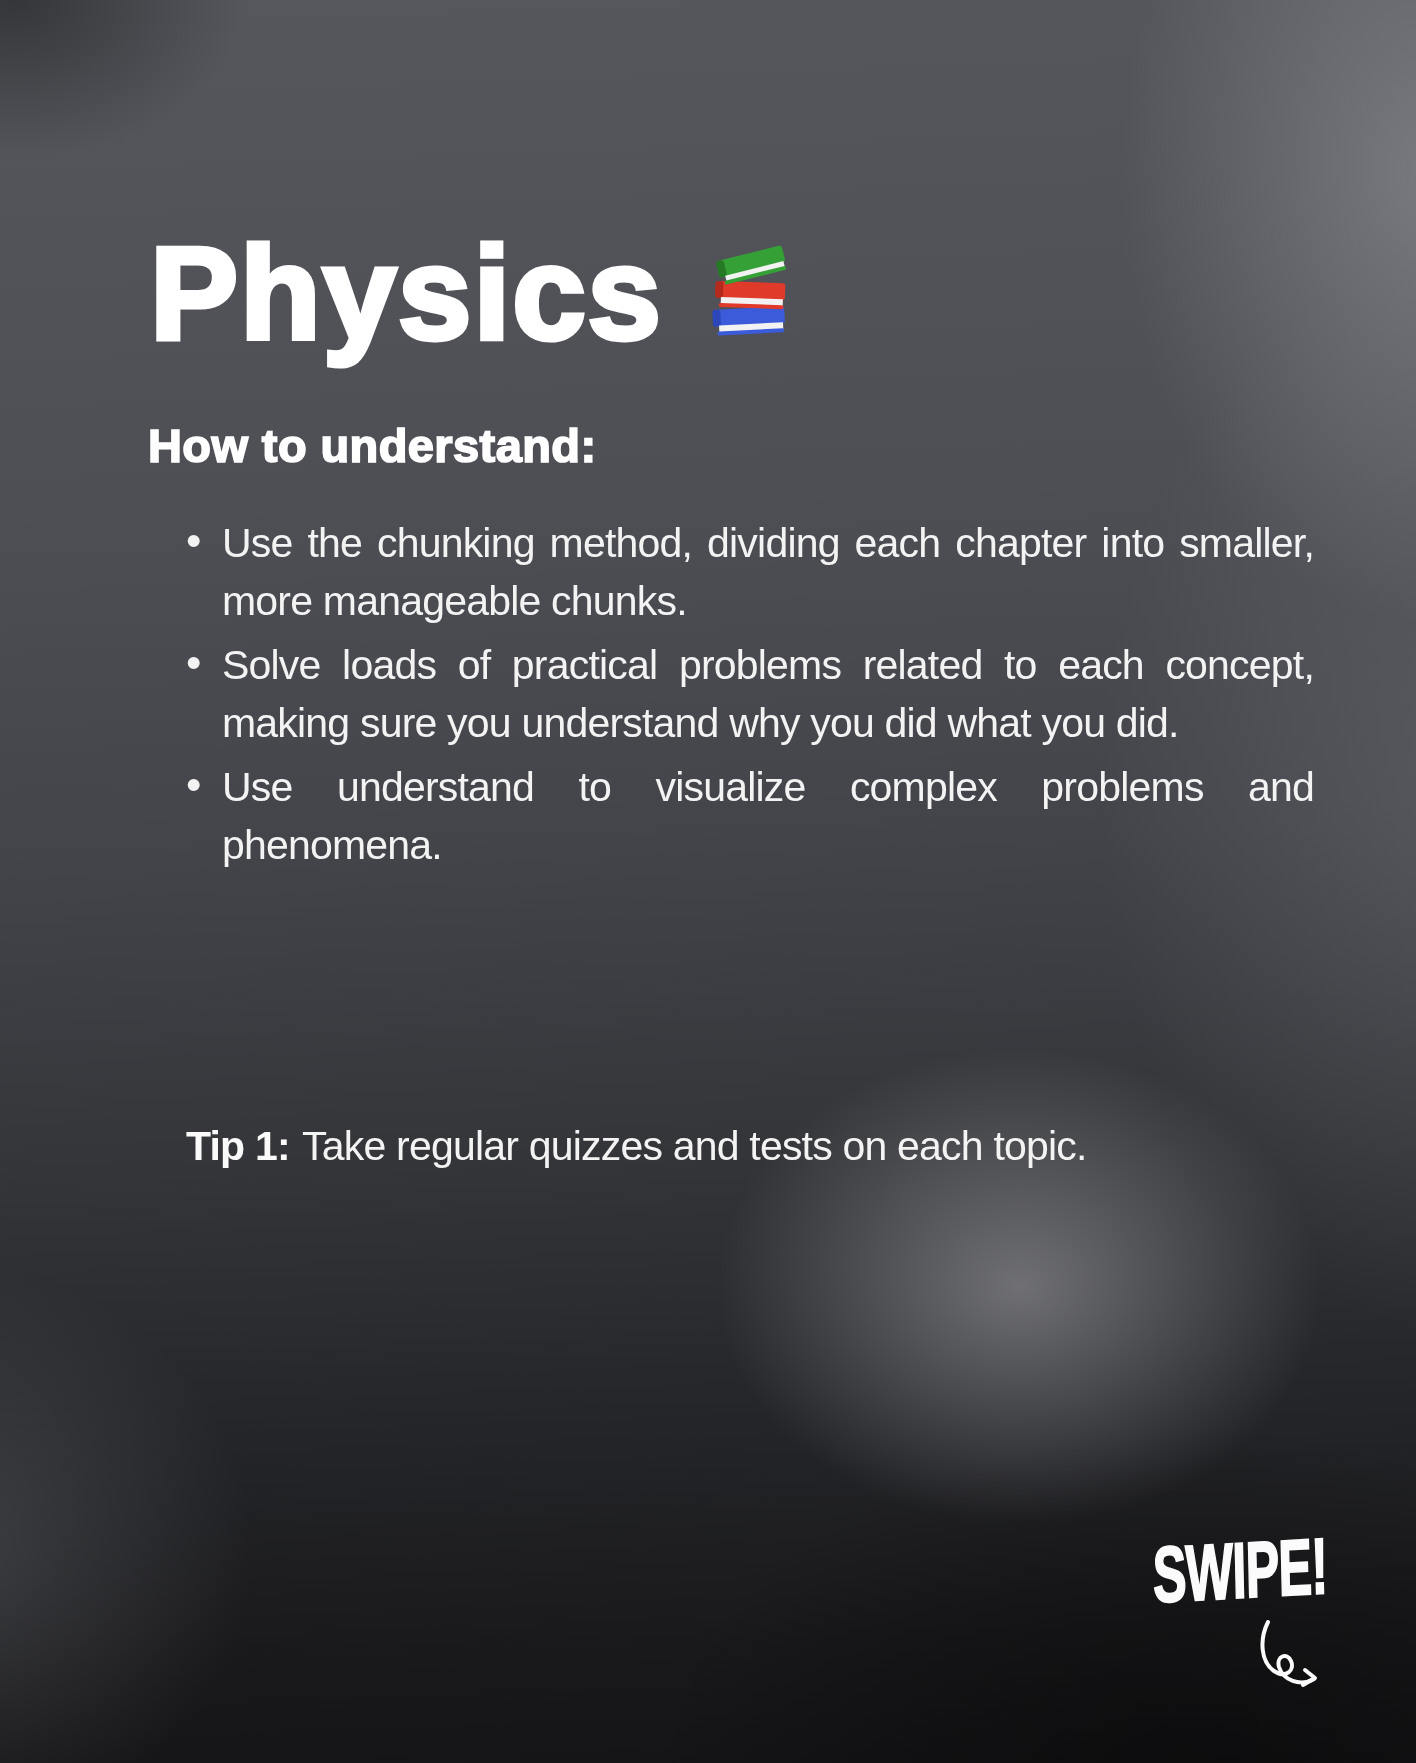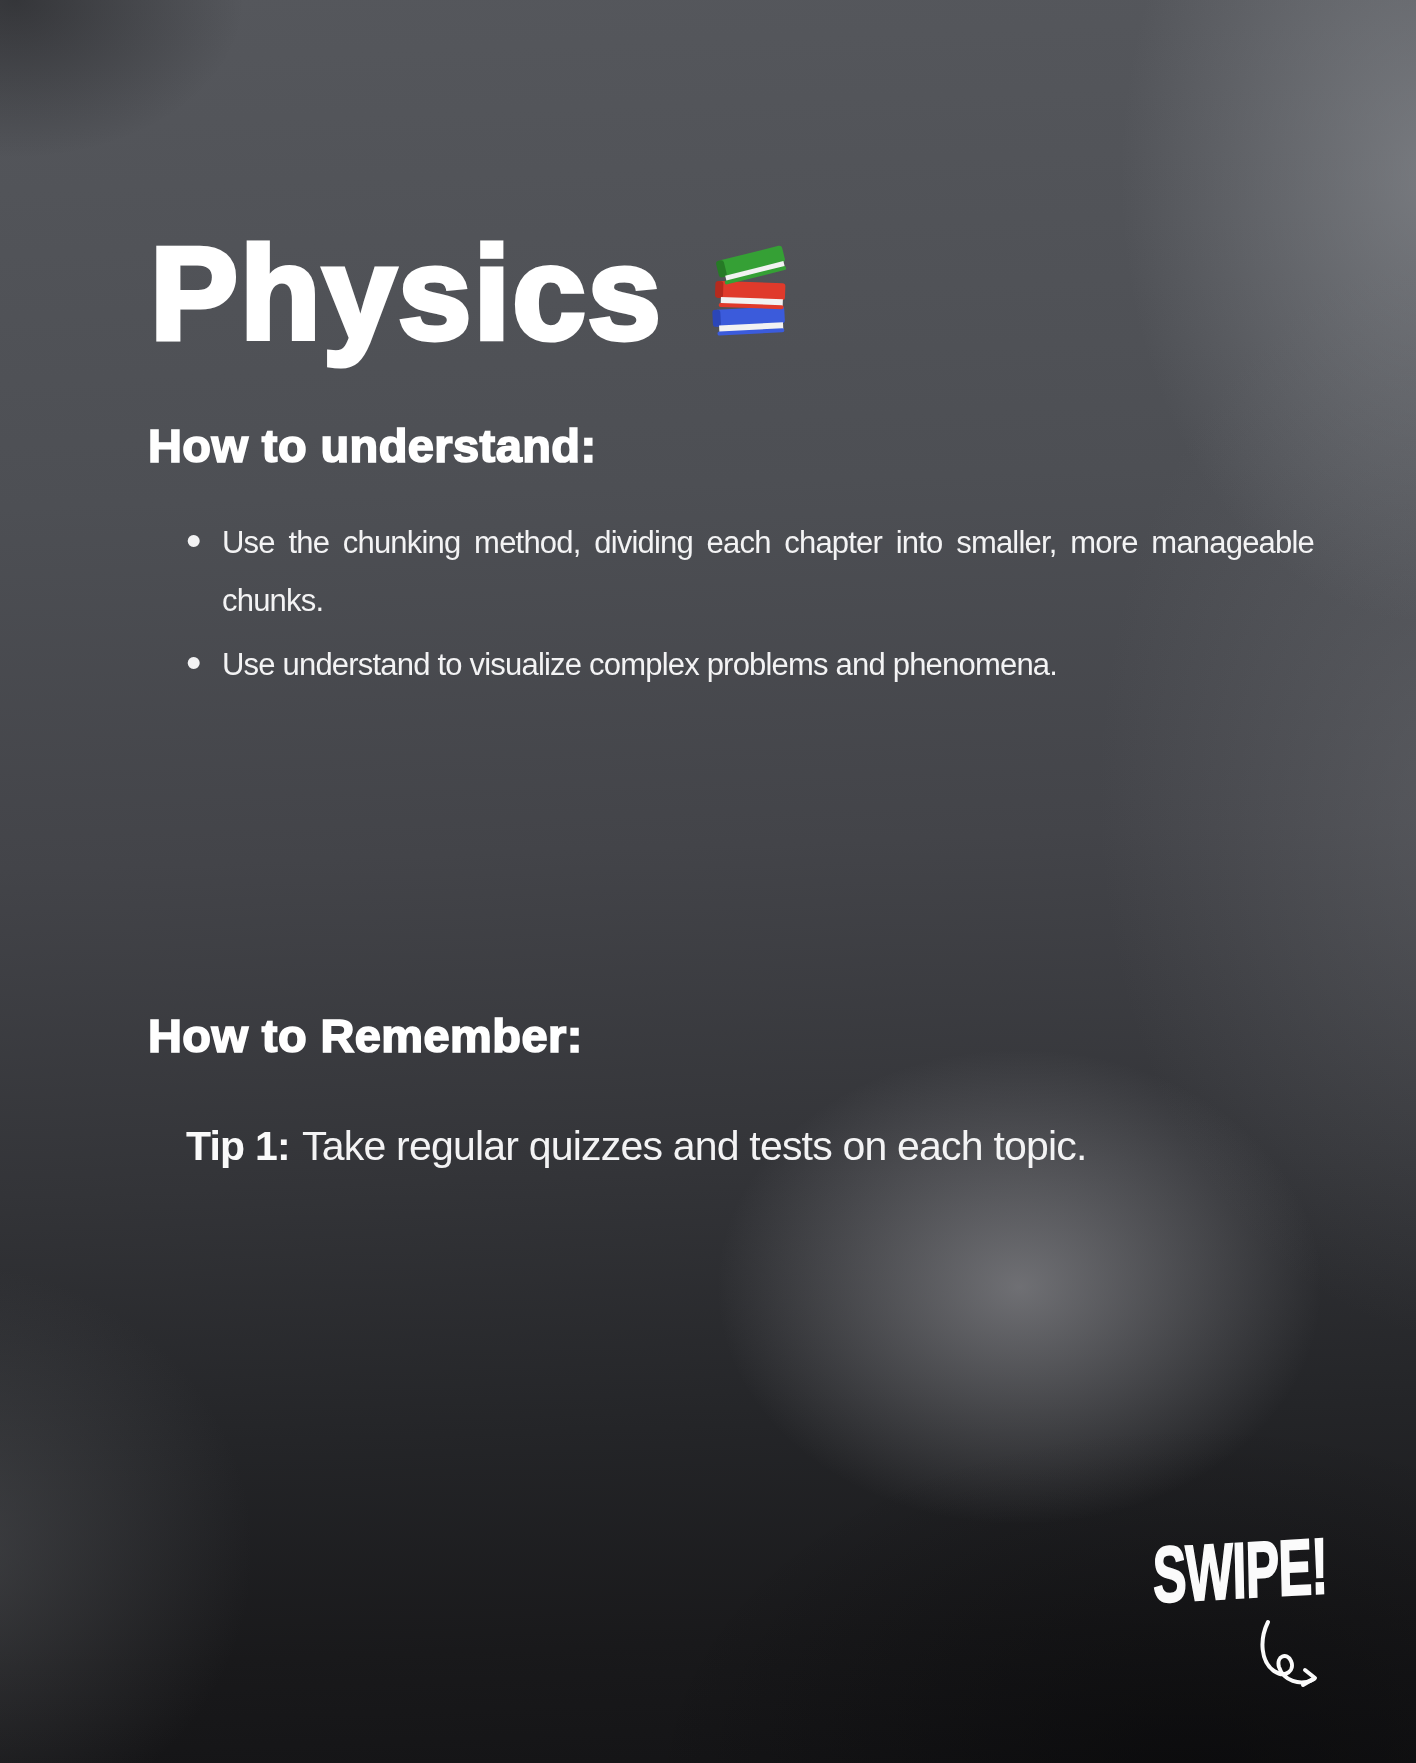--- a/index.html
+++ b/index.html
@@ -40,21 +40,21 @@
   }
   .heading-understand{top:422px;}
   .heading-remember{top:1012px;}
   .bullet-list{
     position:absolute;left:188px;top:514px;width:1100px;
     margin:0;padding:0 0 0 34px;
     list-style:none;
   }
   .bullet-list li{
     position:relative;
-    font-size:31px;line-height:58px;letter-spacing:-0.8px;
+    font-size:41px;line-height:58px;letter-spacing:-0.8px;
     color:#f3f3f4;
     text-align:justify;
     margin:0 8px 6px 0;
   }
   .bullet-list li::before{
     content:"•";
     position:absolute;left:-36px;top:-2px;
     color:#f3f3f4;font-size:44px;
   }
   .tips{
@@ -108,24 +108,24 @@
         <rect x="26" y="32" width="60" height="6" fill="#f2f2f2"></rect>
         <rect x="24" y="37" width="63" height="4" rx="2" fill="#35a035"></rect>
       </g>
     </svg>
   </div>
 
   <h2 class="section-heading heading-understand">How to understand:</h2>
 
   <ul class="bullet-list">
     <li>Use the chunking method, dividing each chapter into smaller, more manageable chunks.</li>
+    <li>Solve loads of practical problems related to each concept, making sure you understand why you did what you did.</li>
     <li>Use understand to visualize complex problems and phenomena.</li>
   </ul>
 
-  <h2 class="section-heading heading-remember">How to Remember:</h2>
 
   <div class="tips">
     <p class="tip"><strong>Tip 1:</strong><span>Take regular quizzes and tests on each topic.</span></p>
   </div>
 
   <p class="swipe">SWIPE!</p>
 
   <svg class="swipe-arrow" width="100" height="90" viewBox="0 0 100 90" aria-hidden="true">
     <g fill="none" stroke="#fbfbfb" stroke-width="4" stroke-linecap="round" stroke-linejoin="round">
       <path d="M12,4 C3,22 5,44 18,53 C30,61 39,52 35,43 C31,34 20,38 23,49 C27,62 44,69 58,61"></path>

